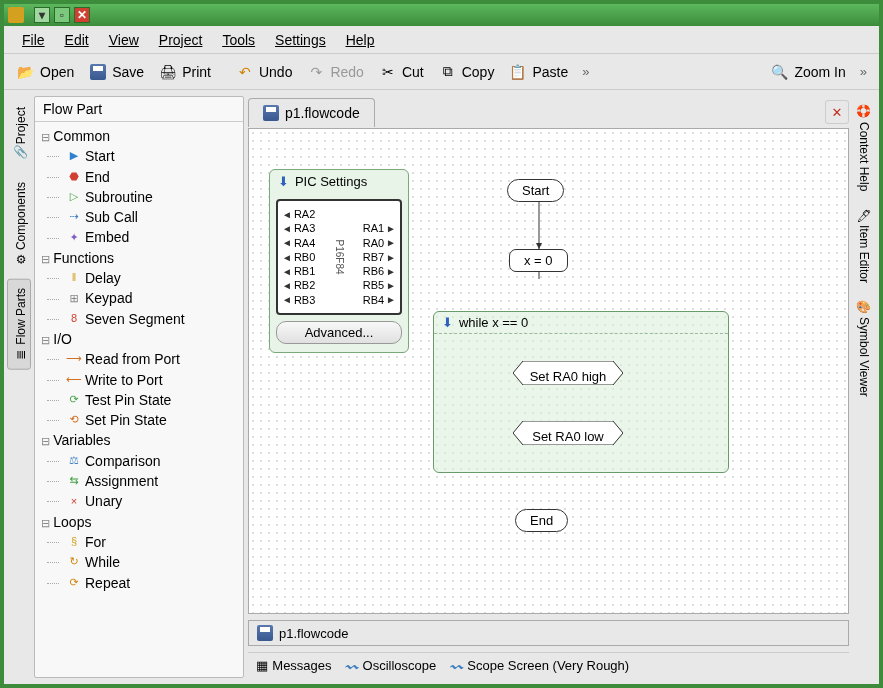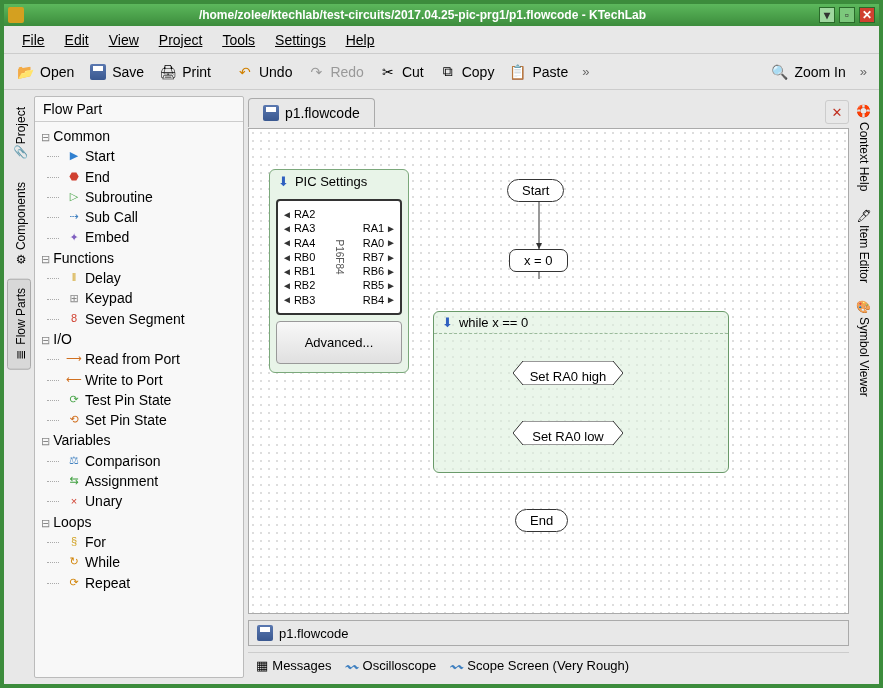--- a/index.html
+++ b/index.html
@@ -42,21 +42,21 @@
 .canvasbox { flex: 1; border: 1px solid #aaa; background: #fff; position: relative; overflow: hidden; }
 .grid { position: absolute; inset: 0; background-image: radial-gradient(circle, #ddd 1px, transparent 1px); background-size: 8px 8px; }
 .pic-settings { position: absolute; left: 20px; top: 40px; width: 140px; border: 1px solid #7aa87a; border-radius: 6px; background: #e8f4e8; }
 .pic-header { display: flex; align-items: center; gap: 6px; padding: 4px 8px; font-size: 13px; }
 .pic-header .arricon { color: #3060c0; }
 .chipbox { margin: 6px; border: 2px solid #333; border-radius: 4px; background: #fff; padding: 6px 4px; font-size: 11px; position: relative; }
 .chip-row { display: flex; justify-content: space-between; line-height: 1.3; }
 .chip-row span { display: flex; align-items: center; gap: 2px; }
 .pin { font-size: 10px; color: #333; }
 .chip-label { position: absolute; left: 50%; top: 50%; transform: translate(-50%, -50%) rotate(90deg); font-size: 10px; color: #555; }
-.adv-btn { margin: 4px 6px 8px; padding: 13px 8px; border: 1px solid #999; border-radius: 4px; background: linear-gradient(#f8f8f8,#e0e0e0); cursor: pointer; text-align: center; font-size: 13px; }
+.adv-btn { margin: 4px 6px 8px; padding: 3px 8px; border: 1px solid #999; border-radius: 10px; background: linear-gradient(#f8f8f8,#e0e0e0); cursor: pointer; text-align: center; font-size: 13px; }
 .flownode { position: absolute; border: 1px solid #333; background: #fff; border-radius: 12px; padding: 3px 14px; font-size: 13px; text-align: center; }
 .flownode.term { border-radius: 16px; }
 .flownode.proc { border-radius: 7px; }
 .hex { position: absolute; width: 110px; height: 24px; display: flex; align-items: center; justify-content: center; font-size: 13px; }
 .hex svg { position: absolute; inset: 0; }
 .hex .ht { position: relative; z-index: 1; margin-top: 7px; }
 .loopbox { position: absolute; border: 1px solid #6a9a6a; background: rgba(220,240,220,0.6); border-radius: 6px; }
 .loopbox .lh { padding: 3px 8px; font-size: 13px; display: flex; align-items: center; gap: 6px; border-bottom: 1px dashed #9aba9a; }
 .loopbox .lh .arricon { color: #3060c0; }
 svg.arrows { position: absolute; inset: 0; pointer-events: none; }
@@ -68,21 +68,20 @@
 .rvtab .rvicon { display: inline-block; width: 14px; height: 14px; margin-bottom: 4px; }
 .saveicon { width: 16px; height: 16px; background: linear-gradient(#5a78b0,#3a5890); border-radius: 2px; position: relative; }
 .saveicon::after { content: ""; position: absolute; top: 2px; left: 3px; right: 3px; height: 5px; background: #fff; }
 </style>
 </head>
 <body>
 
 <div class="window">
   <div class="titlebar">
     <div class="icon"></div>
-    <div class="title">/home/zolee/ktechlab/test-circuits/2017.04.25-pic-prg1/p1.flowcode - KTechLab</div>
     <div class="wbtn min">▾</div>
     <div class="wbtn max">▫</div>
     <div class="wbtn close">✕</div>
   </div>
 
   <div class="menubar">
     <div class="mitem"><span class="ul">F</span><span>ile</span></div>
     <div class="mitem"><span class="ul">E</span>dit</div>
     <div class="mitem"><span class="ul">V</span>iew</div>
     <div class="mitem"><span class="ul">P</span>roject</div>

